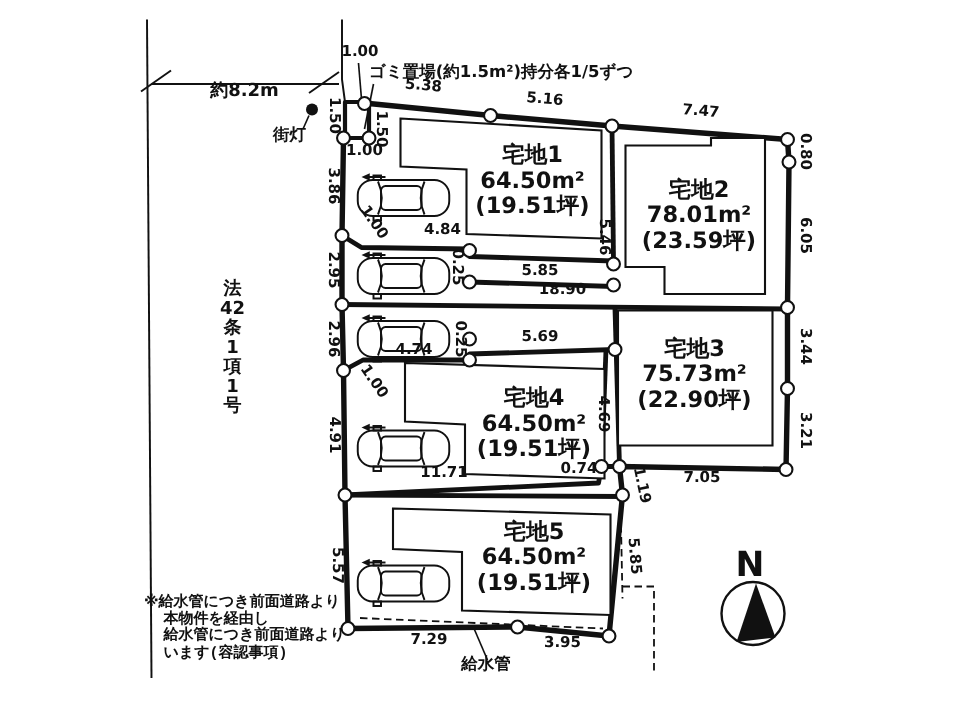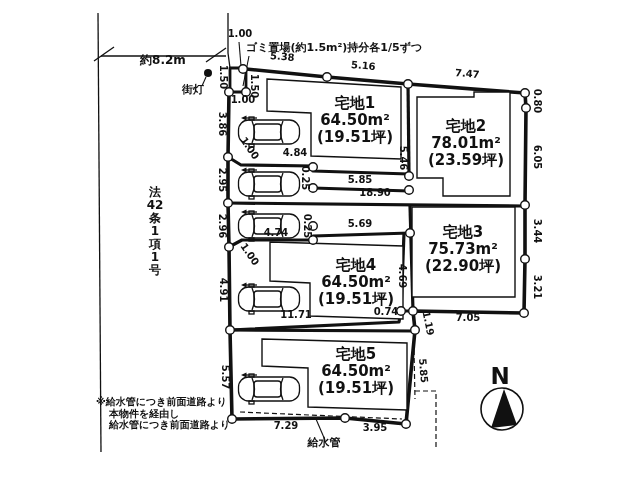--- a/index.html
+++ b/index.html
@@ -2,21 +2,21 @@
 <html><head>
 <meta charset="utf-8">
 <style>
   html,body{margin:0;padding:0;background:#e8e8e8;}
   .stage{position:relative;width:640px;height:480px;background:#fff;overflow:hidden;
          font-family:"DejaVu Sans","Liberation Sans",sans-serif;}
   .stage svg{position:absolute;left:0;top:0;}
   svg text{font-family:"DejaVu Sans","Liberation Sans",sans-serif;fill:#111;}
   .note-block{position:absolute;left:96px;top:396px;width:160px;color:#111;
               font-size:10px;line-height:11.5px;font-weight:600;white-space:nowrap;}
-  .note-block .indent{margin-left:13px;}
+  .note-block .indent{margin-left:13px;font-family:Liberation Mono, monospace;}
 </style>
 </head>
 <body>
 
 <div class="stage">
   <svg width="640" height="480" viewBox="0 0 640 480">
     <defs>
       <g id="carshape" fill="none" stroke="#111" stroke-width="1.3">
         <rect x="1.5" y="3" width="61" height="24" rx="10"></rect>
         <rect x="17" y="7" width="27" height="16" rx="3"></rect>
@@ -180,14 +180,15 @@
         <text x="155" y="248" text-anchor="middle" font-size="12" font-weight="600">項</text>
         <text x="155" y="261" text-anchor="middle" font-size="12" font-weight="600">1</text>
         <text x="155" y="274" text-anchor="middle" font-size="12" font-weight="600">号</text>
       </g>
   </svg>
 
   <div class="note-block">
     <div>※給水管につき前面道路より</div>
     <div class="indent">本物件を経由し</div>
     <div class="indent">給水管につき前面道路より</div>
+    <div class="indent">います(容認事項)</div>
   </div>
 </div>
 
 </body></html>

